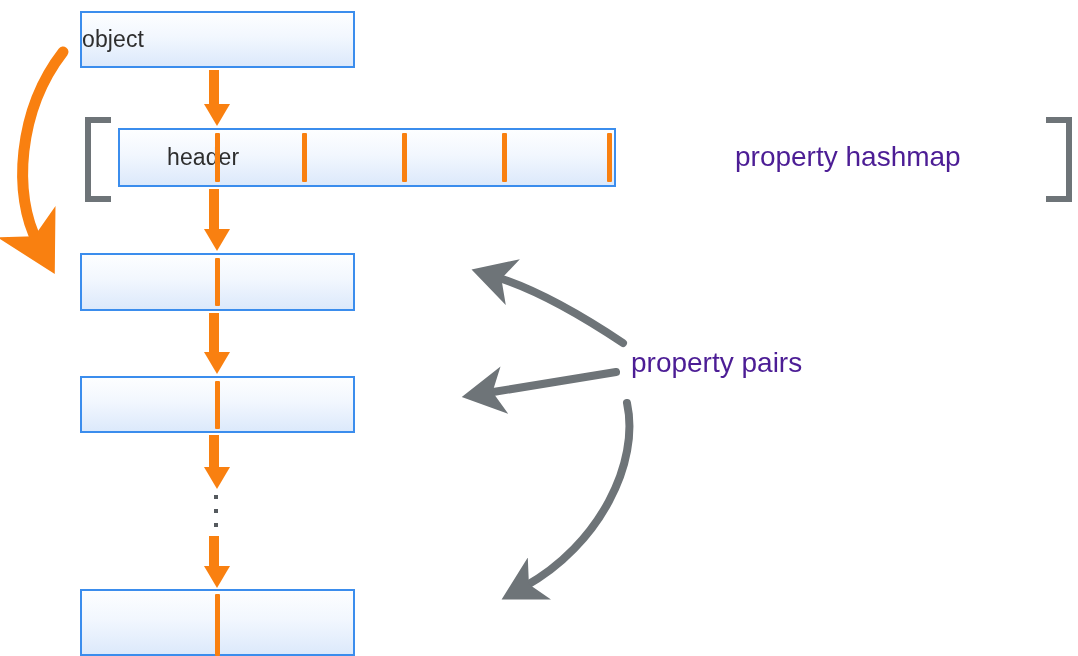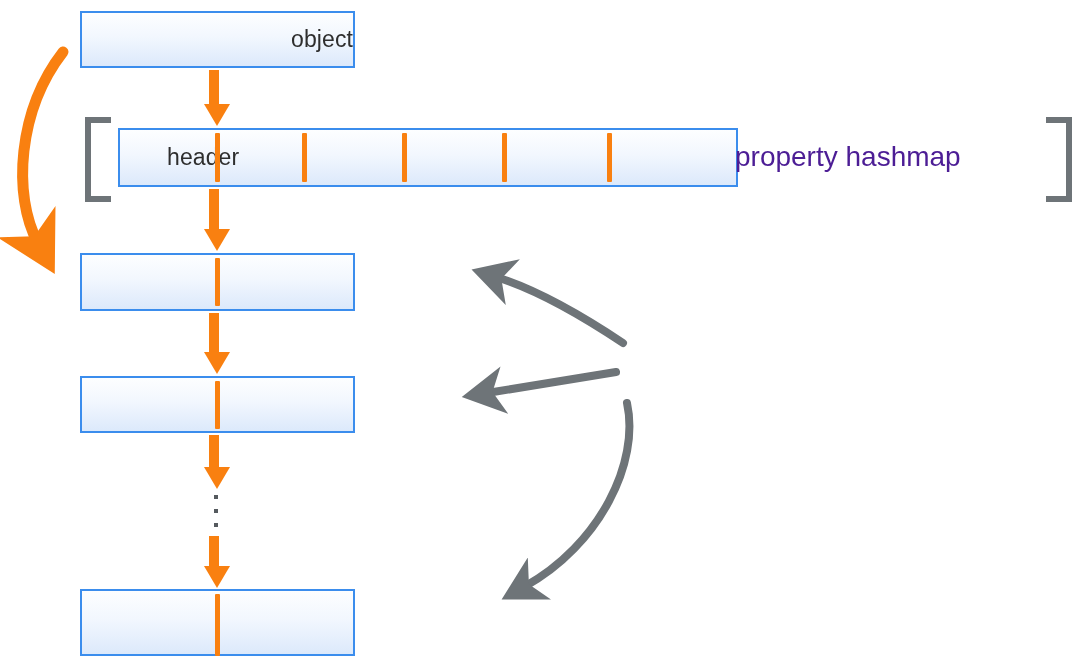--- a/index.html
+++ b/index.html
@@ -21,38 +21,38 @@
   }
   
   .node-box {
     position: absolute;
     box-sizing: border-box;
     border: 2px solid #3b8ded;
     background: linear-gradient(to bottom, #fdfeff 0%, #f2f7fe 45%, #dce9fb 100%);
     display: flex;
     align-items: center;
   }
-  .node-box.centered { justify-content: flex-end; }
+  .node-box.centered { justify-content: flex-start; }
   .node-label {
     font-size: 23px;
     color: #2e2e2e;
     letter-spacing: 0.1px;
     line-height: 1;
     white-space: nowrap;
   }
   #object-box {
     left: 80px;
     top: 11px;
     width: 275px;
     height: 57px;
   }
   #header-box {
     left: 118px;
     top: 128px;
-    width: 620px;
+    width: 498px;
     height: 59px;
   }
   #header-box .node-label {
     margin-left: 47px;
   }
   #pair-box-1 { left: 80px; top: 253px;  width: 275px; height: 58px; }
   #pair-box-2 { left: 80px; top: 376px;  width: 275px; height: 57px; }
   #pair-box-3 { left: 80px; top: 589px;  width: 275px; height: 67px; }
 
   
@@ -254,14 +254,15 @@
   <div class="orange-arrow" id="arrow-dots-p3">
     <div class="shaft"></div>
     <div class="head"></div>
   </div>
 
   <div class="node-box centered" id="pair-box-3">
     <span class="node-label"></span>
   </div>
   <div class="pair-line" id="pair-line-3"></div>
 
+  <div class="free-label" id="label-pairs">property pairs</div>
 
 </div>
 
 </body></html>

